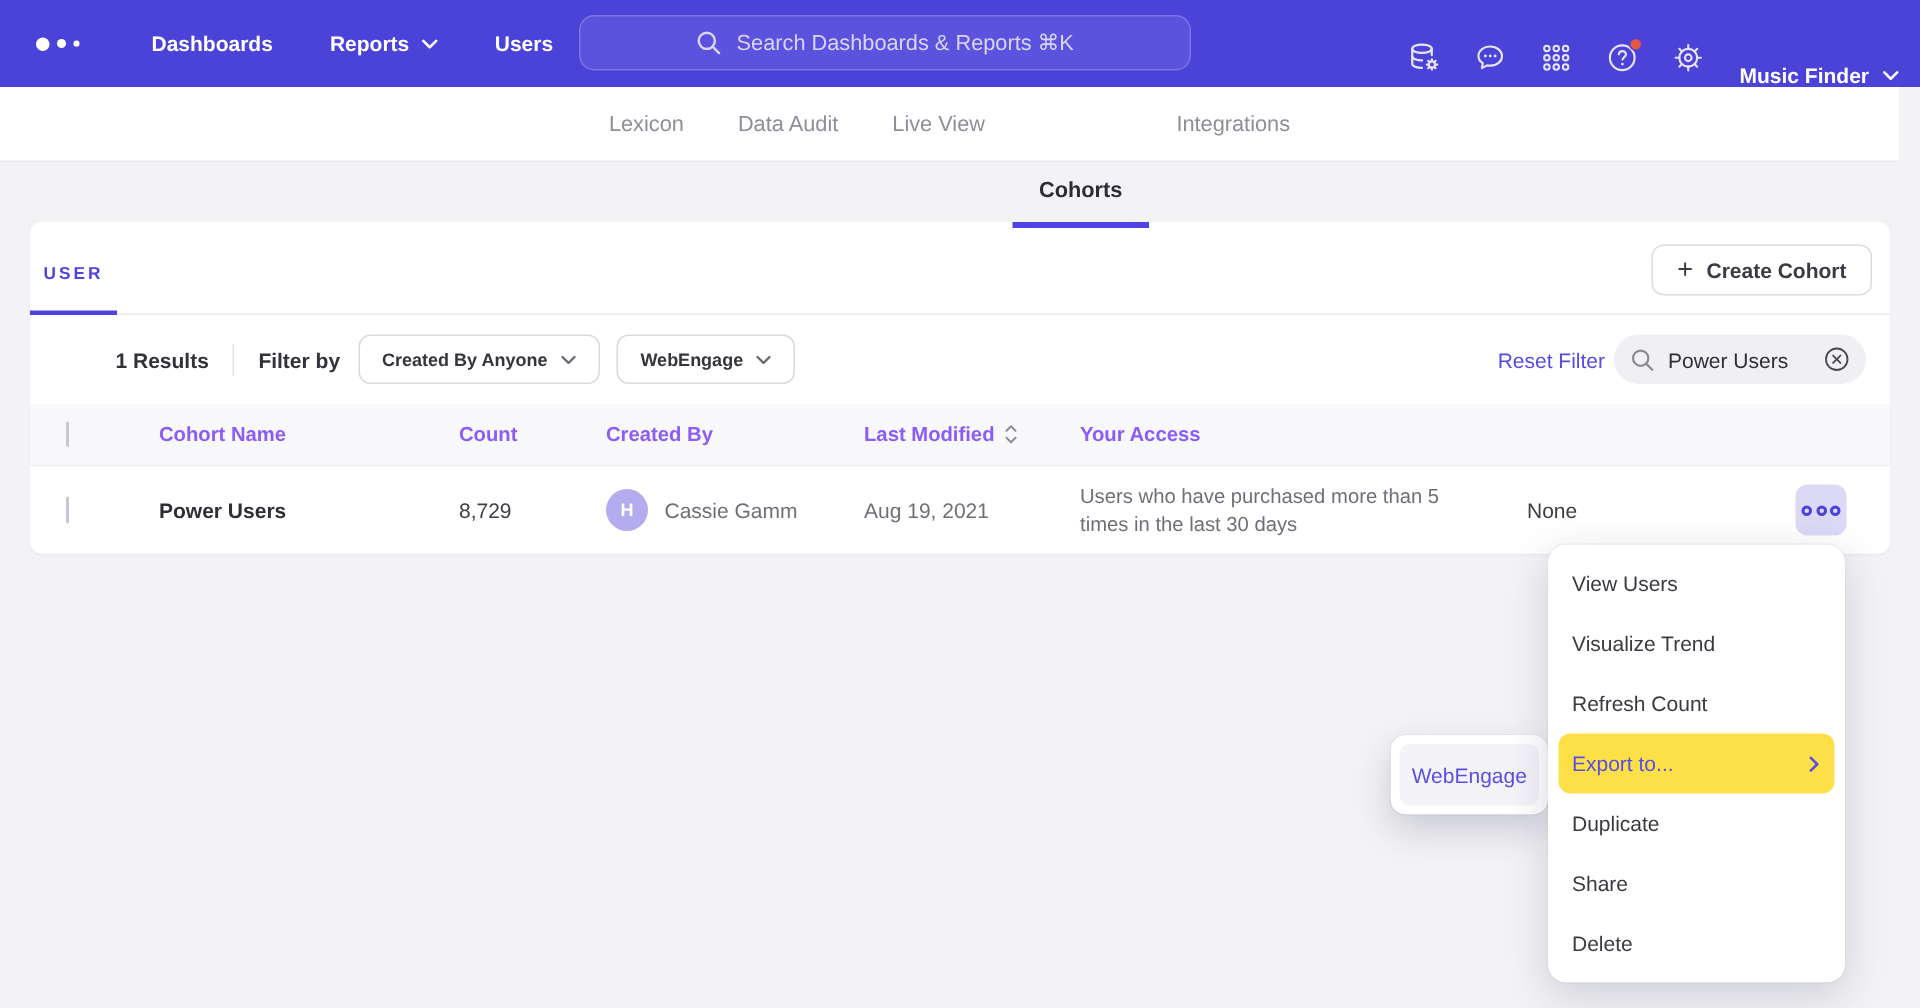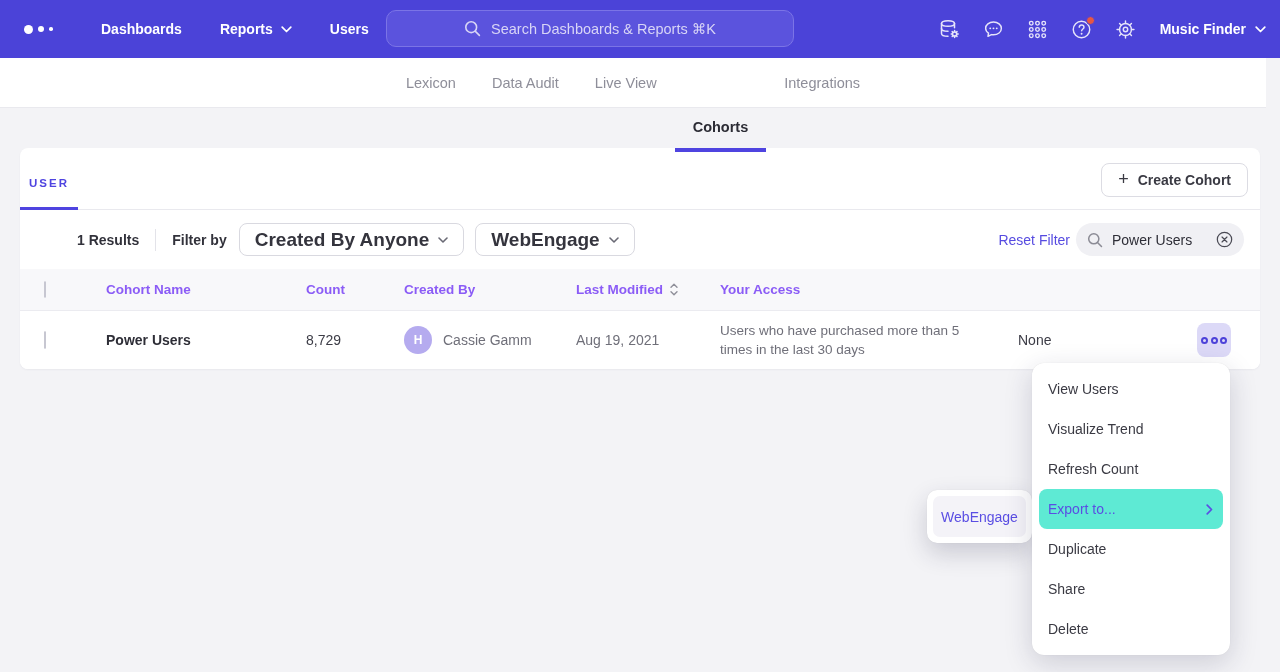--- a/index.html
+++ b/index.html
@@ -12,21 +12,21 @@
   .logo .d1{width:9px;height:9px;border-radius:50%;background:#fff;}
   .logo .d2{width:6px;height:6px;border-radius:50%;background:#fff;}
   .logo .d3{width:3.5px;height:3.5px;border-radius:50%;background:#fff;}
   .topnav { display:flex; align-items:center; margin-left:12px; }
   .topnav-item { color:#fff; font-size:14px; font-weight:700; padding:0 19px; height:58px;
     display:flex; align-items:center; gap:8px; cursor:pointer; }
   .gsearch { position:absolute; left:386px; top:10px; width:408px; height:37px;
     background:#5b53dd; border:1px solid #7b74e6; border-radius:10px;
     display:flex; align-items:center; justify-content:center; gap:10px;
     color:#d8d5f6; font-size:14.5px; cursor:text; }
-  .topbar-right { position:absolute; right:14px; top:0; height:58px; display:flex; align-items:center; gap:4px; }
+  .topbar-right { position:absolute; right:14px; top:0; height:58px; display:flex; align-items:flex-end; gap:4px; }
   .tb-icon { width:40px; height:40px; display:flex; align-items:center; justify-content:center;
     color:#e6e4fa; cursor:pointer; position:relative; border-radius:8px; }
   .tb-icon .dot-badge { position:absolute; top:7px; right:7px; width:9px; height:9px;
     border-radius:50%; background:#e65744; border:1.5px solid #4b43d8; }
   .project { display:flex; align-items:center; gap:9px; color:#fff; font-size:14px; font-weight:700;
     margin-left:10px; cursor:pointer; }
 
   
   .subnav { height:50px; background:#fff; border-bottom:1px solid #e9e9ee;
     display:flex; justify-content:center; margin-right:14px; position:relative; z-index:4; }
@@ -46,21 +46,21 @@
     font-family:inherit; font-size:14px; font-weight:700; color:#3a3a43; cursor:pointer; }
   .create-btn .plus { font-size:18px; font-weight:400; line-height:1; margin-top:-2px; }
 
   
   .filter-row { height:59px; display:flex; align-items:center; padding:0 16px 0 57px; }
   .results { font-size:14px; font-weight:700; color:#32323b; }
   .vdiv { width:1px; height:22px; background:#e3e3e9; margin:0 16px; }
   .filterby { font-size:14px; font-weight:700; color:#32323b; margin-right:12px; }
   .dropdown { height:33px; display:flex; align-items:center; gap:9px; padding:0 15px;
     background:#fff; border:1px solid #d9d9e0; border-radius:8px; font-family:inherit;
-    font-size:19px; font-weight:700; color:#34343d; cursor:pointer; margin-right:11px; }
+    font-size:12px; font-weight:700; color:#34343d; cursor:pointer; margin-right:11px; }
   .dropdown .chev { color:#6a6a75; display:flex; }
   .f-spacer { flex:1; }
   .reset-link { font-size:14px; color:#564be0; cursor:pointer; margin-right:6px; white-space:nowrap; }
   .search-pill { width:168px; height:33px; background:#f0f0f4; border-radius:17px;
     display:flex; align-items:center; gap:9px; padding:0 11px; cursor:text; }
   .search-pill .q { color:#8b8b95; display:flex; }
   .search-pill .val { flex:1; font-size:14px; color:#2e2e37; }
   .search-pill .clear { color:#4a4a54; display:flex; cursor:pointer; }
 
   
@@ -85,21 +85,21 @@
   .more-btn { width:34px; height:34px; border:none; border-radius:8px; background:#dcd9f7;
     display:flex; align-items:center; justify-content:center; gap:2.5px; cursor:pointer; }
   .more-btn .ring { width:7px; height:7px; border:2px solid #4c42d9; border-radius:50%; background:transparent; }
 
   
   .ctx-menu { position:absolute; left:1032px; top:363px; width:198px; background:#fff;
     border-radius:12px; padding:6px 0; z-index:20;
     box-shadow:0 8px 28px rgba(35,35,70,0.18), 0 0 1px rgba(0,0,0,0.12); }
   .ctx-item { height:40px; display:flex; align-items:center; padding:0 16px;
     font-size:14px; color:#3a3a43; cursor:pointer; }
-  .ctx-item.hl { margin:0 7px; padding:0 10px 0 9px; background:#5eead4; border-radius:8px;
+  .ctx-item.hl { margin:0 7px; padding:0 10px 0 9px; background:#fde047; border-radius:8px;
     color:#5a4ee3; justify-content:space-between; }
   .ctx-item.hl .subchev { color:#5a4ee3; display:flex; }
 
   .sub-menu { position:absolute; left:927px; top:490px; width:105px; height:53px; background:#fff;
     border-radius:10px; padding:6px; z-index:19;
     box-shadow:0 10px 24px rgba(35,35,70,0.20), 0 0 1px rgba(0,0,0,0.12); }
   .sub-item { height:41px; background:#f4f3f8; border-radius:7px; display:flex; align-items:center;
     justify-content:center; font-size:14px; color:#5a4ee3; cursor:pointer; }
 </style>
 </head>

